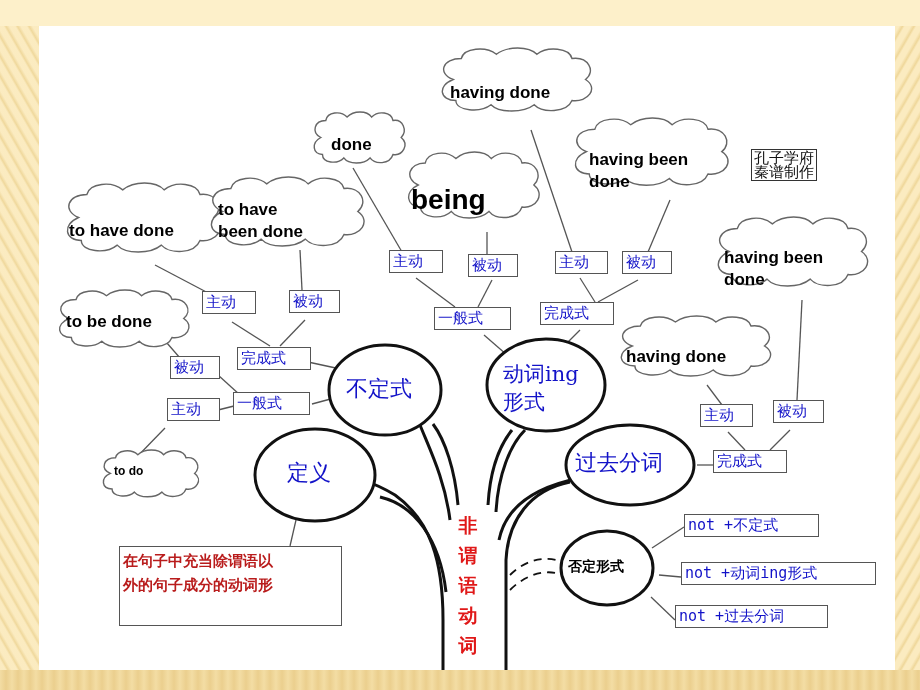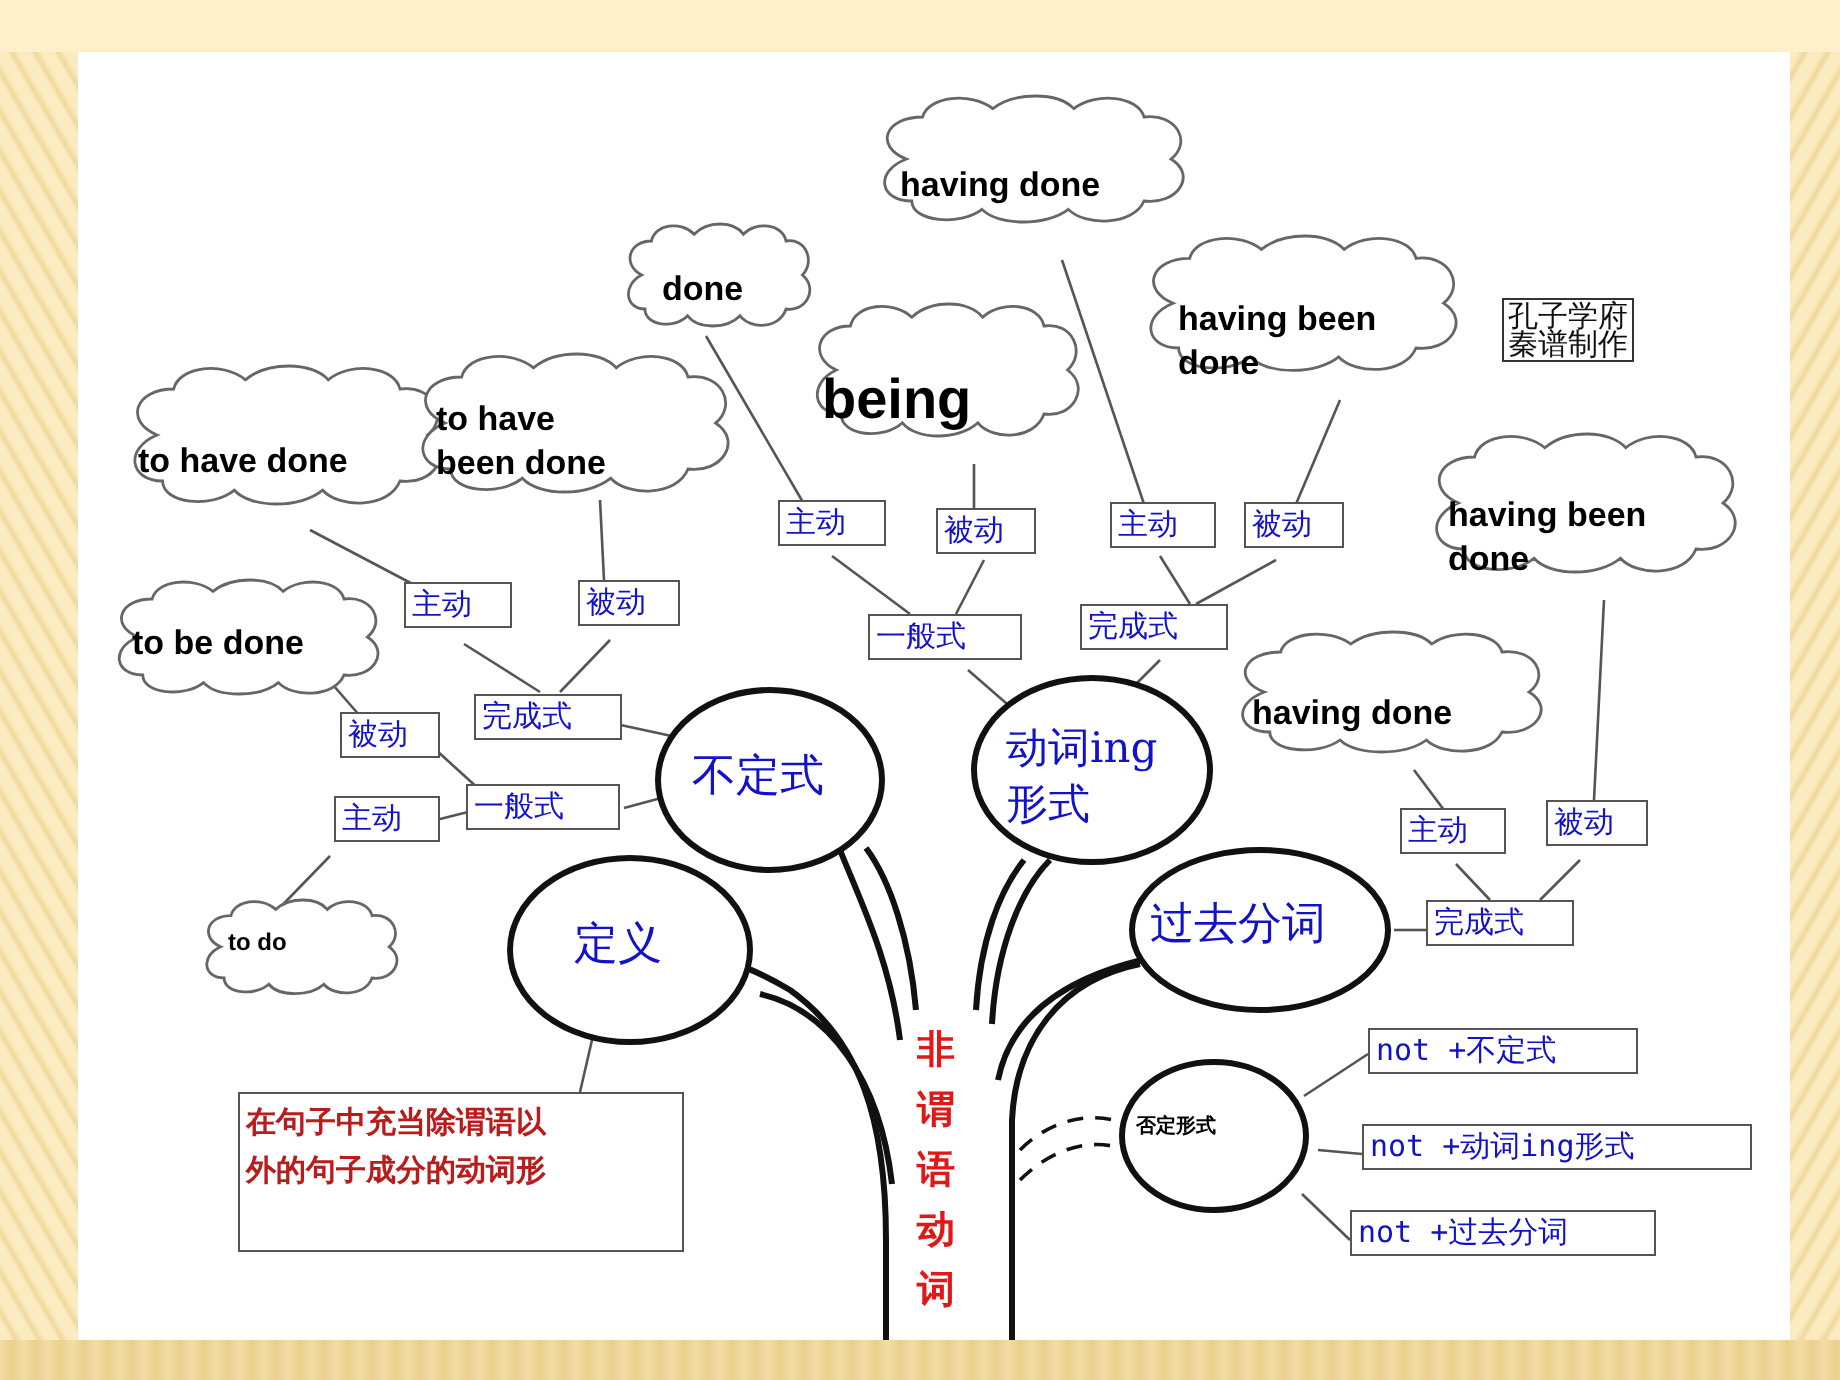--- a/index.html
+++ b/index.html
@@ -181,21 +181,21 @@
 <div class="box" style="left:773px;top:400px;width:51px;">被动</div>
 <div class="box" style="left:713px;top:450px;width:74px;">完成式</div>
 
 <div class="lbl ell-text" style="left:346px;top:378px;">不定式</div>
 <div class="lbl ell-text" style="left:503px;top:360px;line-height:28px;font-size:21px;">
   <div>动词ing</div>
   <div>形式</div>
 </div>
 <div class="lbl ell-text" style="left:575px;top:452px;">过去分词</div>
 <div class="lbl ell-text" style="left:287px;top:462px;">定义</div>
-<div class="lbl" style="left:568px;top:559px;font-size:10px;font-weight:bold;">否定形式</div>
+<div class="lbl" style="left:568px;top:559px;font-size:14px;font-weight:bold;">否定形式</div>
 
 <div class="def-box">
   <div>在句子中充当除谓语以</div>
   <div>外的句子成分的动词形</div>
 </div>
 
 <div class="box mono" style="left:684px;top:514px;width:135px;">not +不定式</div>
 <div class="box mono" style="left:681px;top:562px;width:195px;">not +动词ing形式</div>
 <div class="box mono" style="left:675px;top:605px;width:153px;">not +过去分词</div>
 

